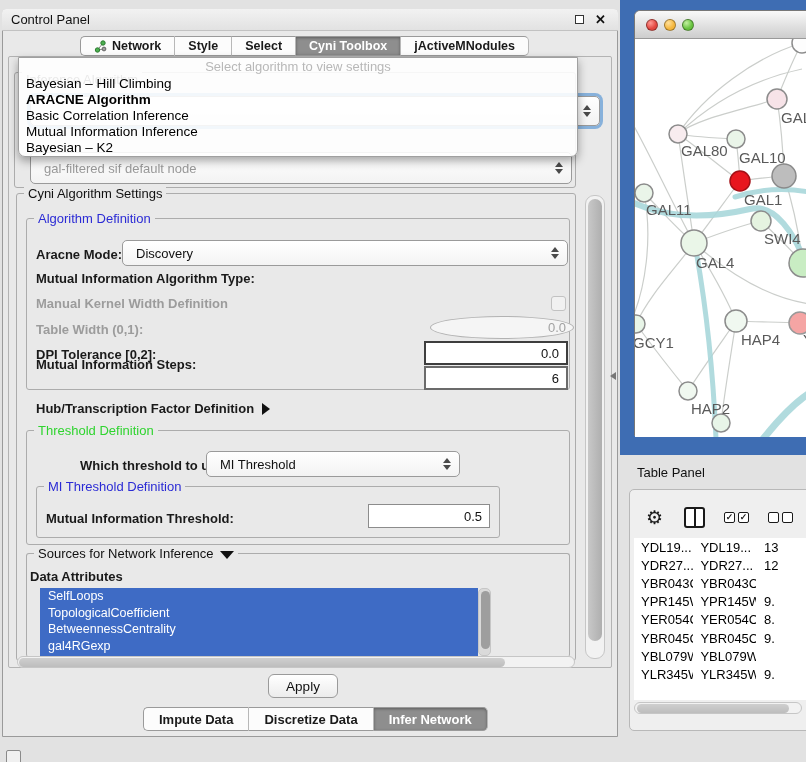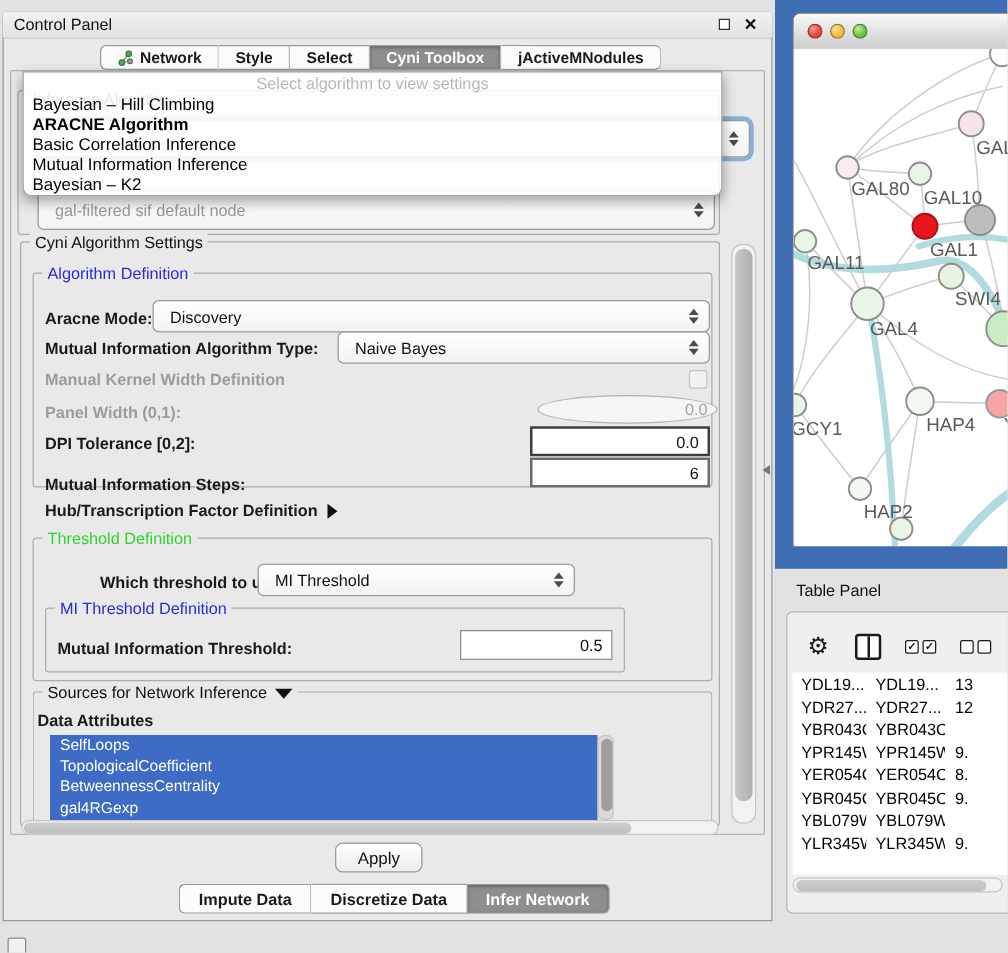--- a/index.html
+++ b/index.html
@@ -203,42 +203,35 @@
   <span class="lbl" style="left:36px; top:247px;">Aracne Mode:</span>
   <div class="combo" style="left:122px; top:240px; width:446px; height:26px;">
     <span class="ctext">Discovery</span>
     <span class="spin">
         <span class="tri-u"></span>
         <span class="tri-d"></span>
       </span>
   </div>
 
   <span class="lbl" style="left:36px; top:271px;">Mutual Information Algorithm Type:</span>
-  <div class="combo" style="left:270px; top:265px; width:298px; height:26px;">
-    <span class="ctext">Naive Bayes</span>
-    <span class="spin">
-        <span class="tri-u"></span>
-        <span class="tri-d"></span>
-      </span>
-  </div>
 
   <span class="lbl dis" style="left:36px; top:296px;">Manual Kernel Width Definition</span>
   <span class="cbox" style="left:551px; top:296px;"></span>
 
-  <span class="lbl dis" style="left:36px; top:322px;">Panel Width (0,1):</span>
+  <span class="lbl dis" style="left:36px; top:322px;">Table Width (0,1):</span>
   <div class="tfield light" style="left:424px; top:316px; width:144px; height:23px;">
     <span>0.0</span>
   </div>
 
   <span class="lbl" style="left:36px; top:347px;">DPI Tolerance [0,2]:</span>
   <div class="tfield dark" style="left:424px; top:341px; width:144px; height:24px;">
     <span>0.0</span>
   </div>
 
-  <span class="lbl" style="left:36px; top:380px;">Mutual Information Steps:</span>
+  <span class="lbl" style="left:36px; top:357px;">Mutual Information Steps:</span>
   <div class="tfield mid" style="left:424px; top:366px; width:144px; height:24px;">
     <span>6</span>
   </div>
 
   <div class="hub-row">
     <span class="lbl" style="position:static;">Hub/Transcription Factor Definition</span>
     <span class="tri-right"></span>
   </div>
 
   <div class="gbox" style="left:26px; top:430px; width:544px; height:115px;"></div>

